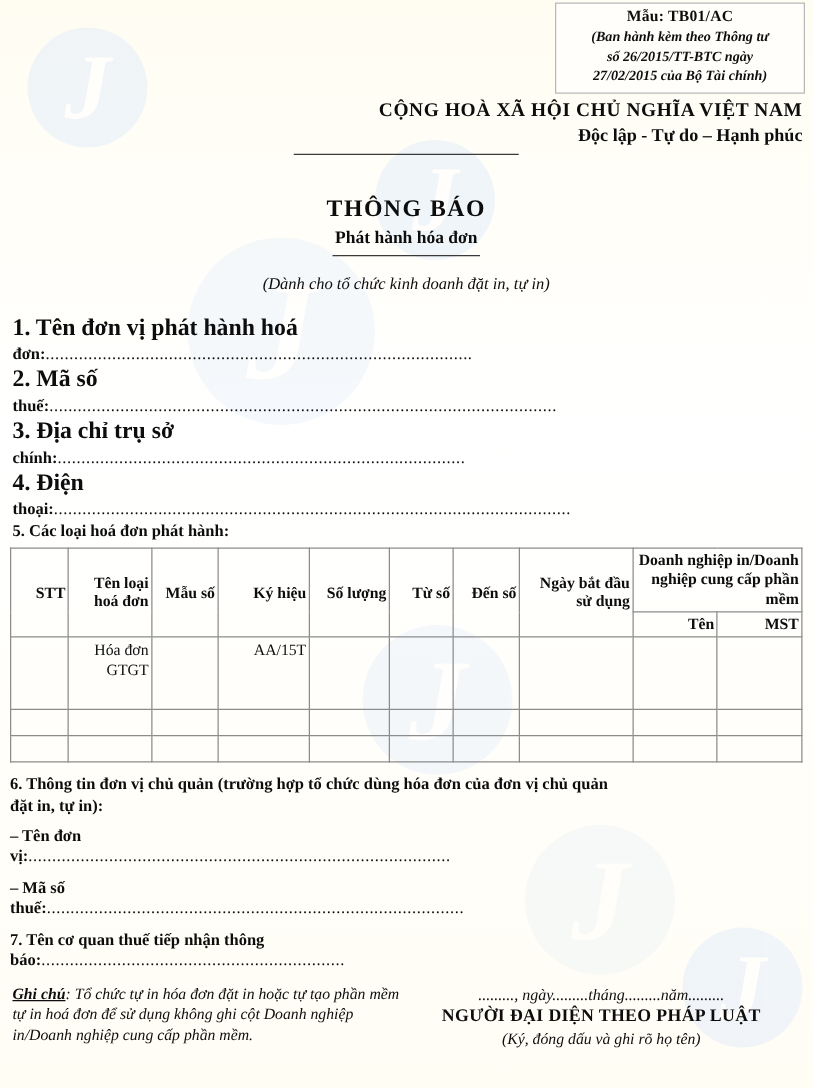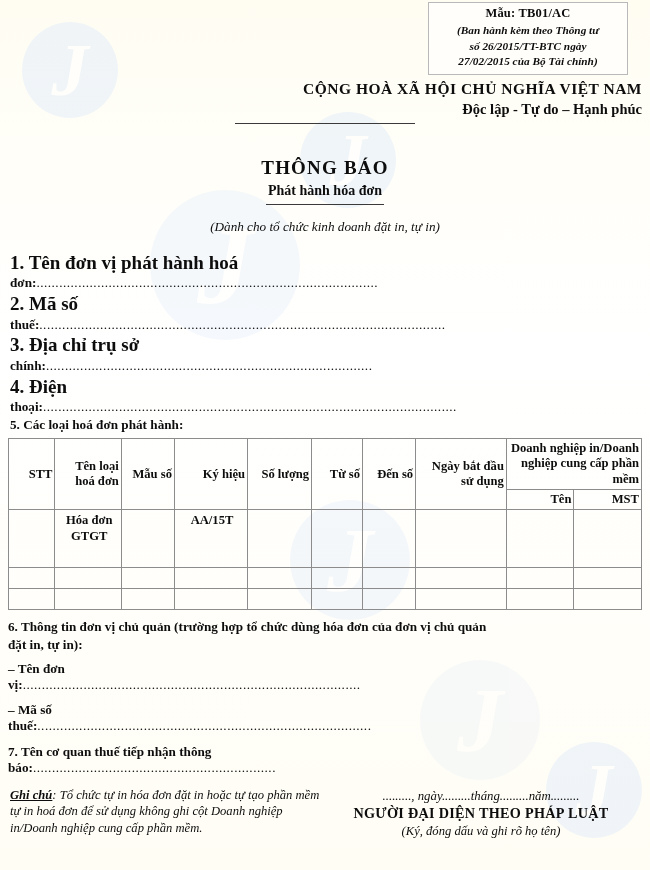--- a/index.html
+++ b/index.html
@@ -50,21 +50,21 @@
     position: relative;
     z-index: 2;
     padding: 0 8px;
     box-sizing: border-box;
   }
 
   
   .model-box {
     position: absolute;
     top: 2px;
-    right: 22px;
+    right: 6px;
     width: 200px;
     border: 1px solid #b9b9b9;
     box-sizing: border-box;
     padding: 3px 4px 5px;
     text-align: center;
     background: #fffefa;
     z-index: 3;
   }
   .model-box .m-title {
     font-weight: 700;
@@ -167,22 +167,22 @@
     padding: 2px 2px;
     vertical-align: middle;
     text-align: right;
     box-sizing: border-box;
   }
   table.inv th {
     font-weight: 700;
     line-height: 1.22;
   }
   table.inv td {
-    font-weight: 700;
-    text-align: center;
+    font-weight: 400;
+    text-align: right;
     line-height: 1.22;
     height: 22px;
   }
   table.inv td.datacell {
     padding-left: 4px;
   }
   tr.r-tall td { height: 58px; vertical-align: top; padding-top: 3px; }
   tr.r-blank td { height: 21px; }
 
   

